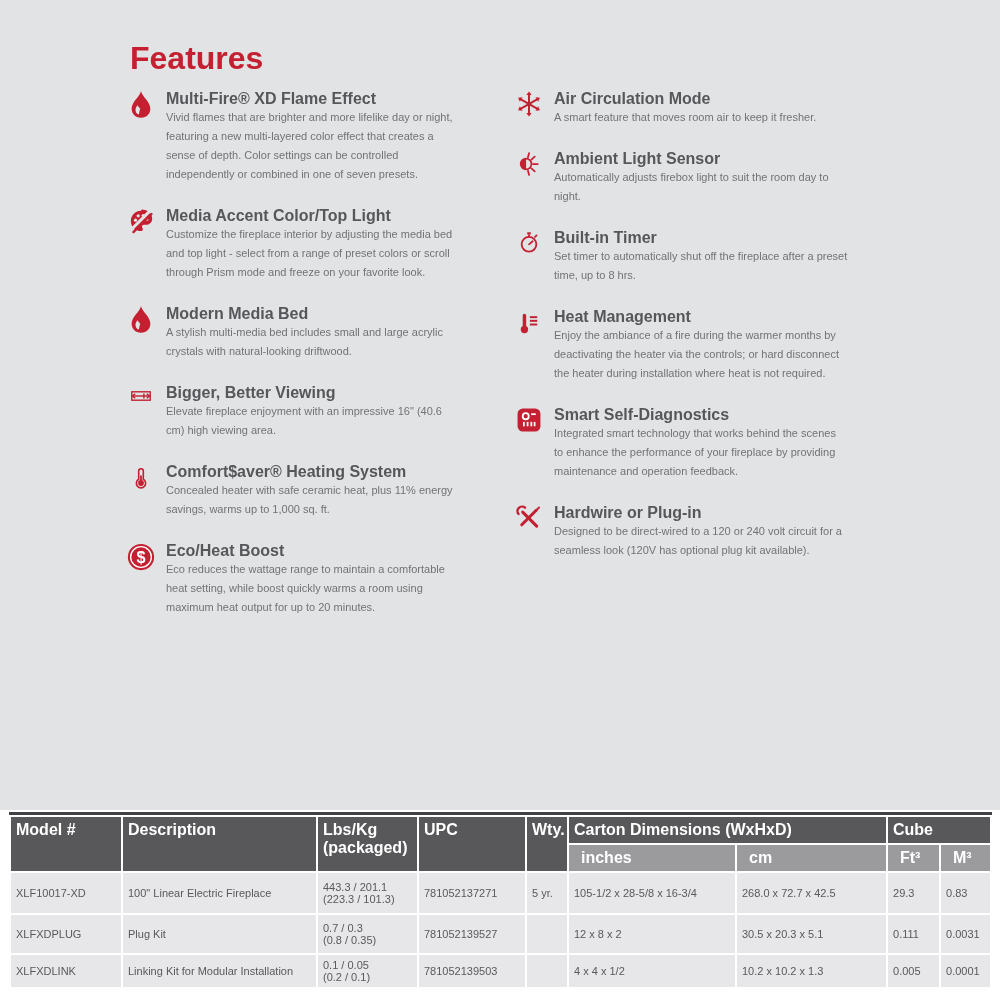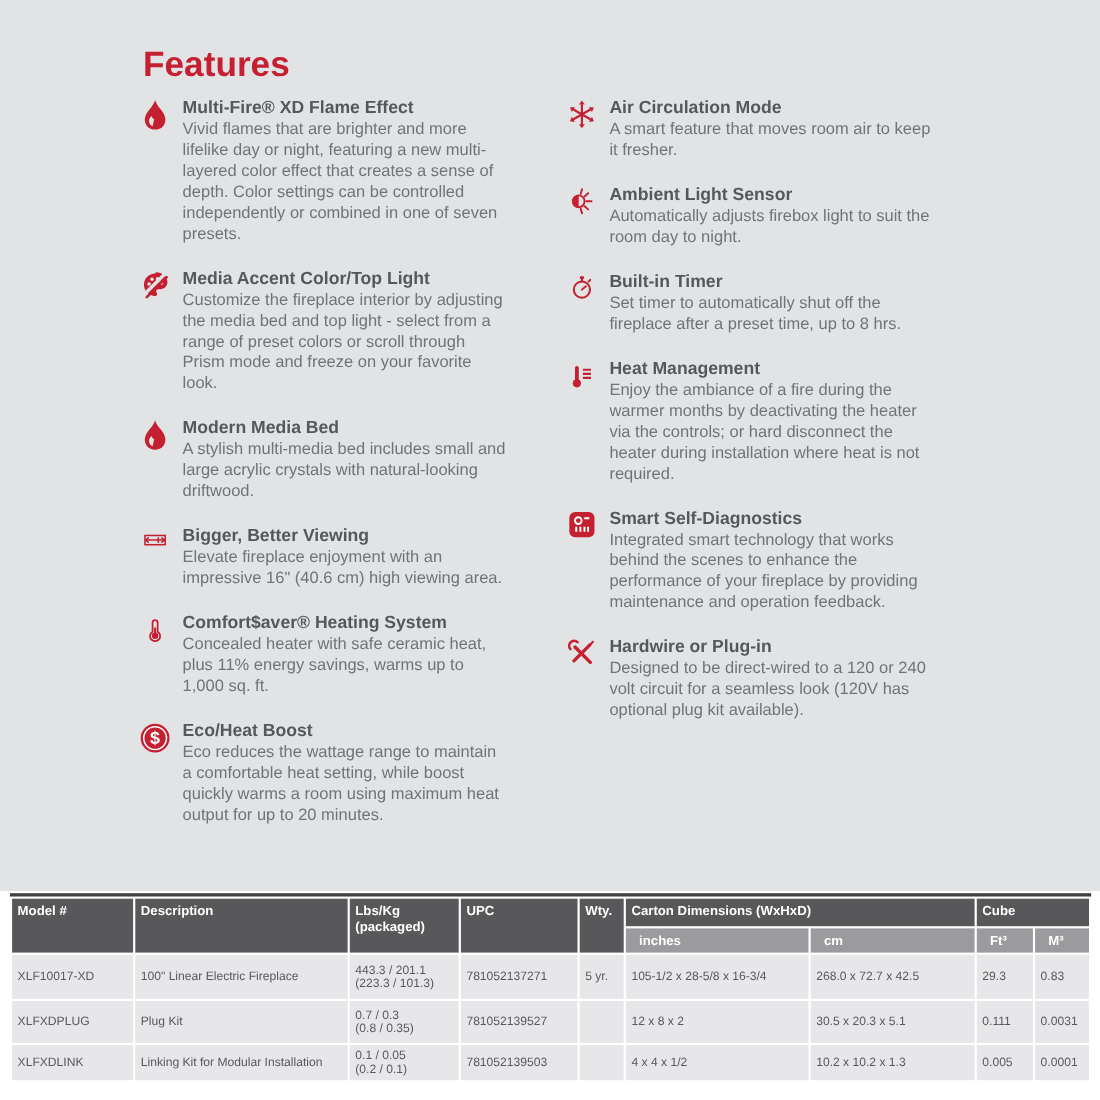--- a/index.html
+++ b/index.html
@@ -22,40 +22,40 @@
     font-weight:bold;
     letter-spacing:0;
   }
   .columns{display:flex;padding-left:124px;gap:52px;}
   .col{width:336px;flex:none;}
   .feature{display:flex;gap:8px;margin-bottom:22px;}
   .ficon{width:34px;flex:none;display:flex;justify-content:center;align-items:flex-start;padding-top:1px;}
   .ficon svg{display:block;}
   .fbody{flex:1;min-width:0;}
   .ftitle{font-size:16px;font-weight:bold;color:#55575a;line-height:19px;}
-  .fdesc{font-size:15px;color:#717376;line-height:19px;}
+  .fdesc{font-size:11px;color:#717376;line-height:19px;}
   
   .spec{
     margin:2px 9px 0 9px;
     width:982px;
     border-collapse:separate;
     border-spacing:2px;
     border-top:3px solid #414143;
     table-layout:fixed;
     background:#ffffff;
   }
   .spec th,.spec td{
     font-size:11px;
     padding:4px 5px;
     text-align:left;
   }
   .spec th{
     color:#ffffff;
     font-weight:bold;
-    font-size:12px;
+    font-size:16px;
     vertical-align:top;
   }
   .spec th.dark{background:#58585a;}
   .spec th.mid{background:#9b9b9e;vertical-align:middle;padding-left:12px;}
   .spec td{
     background:#e7e7e9;
     color:#58595b;
     vertical-align:middle;
   }
   .prewrap{white-space:pre-line;}

